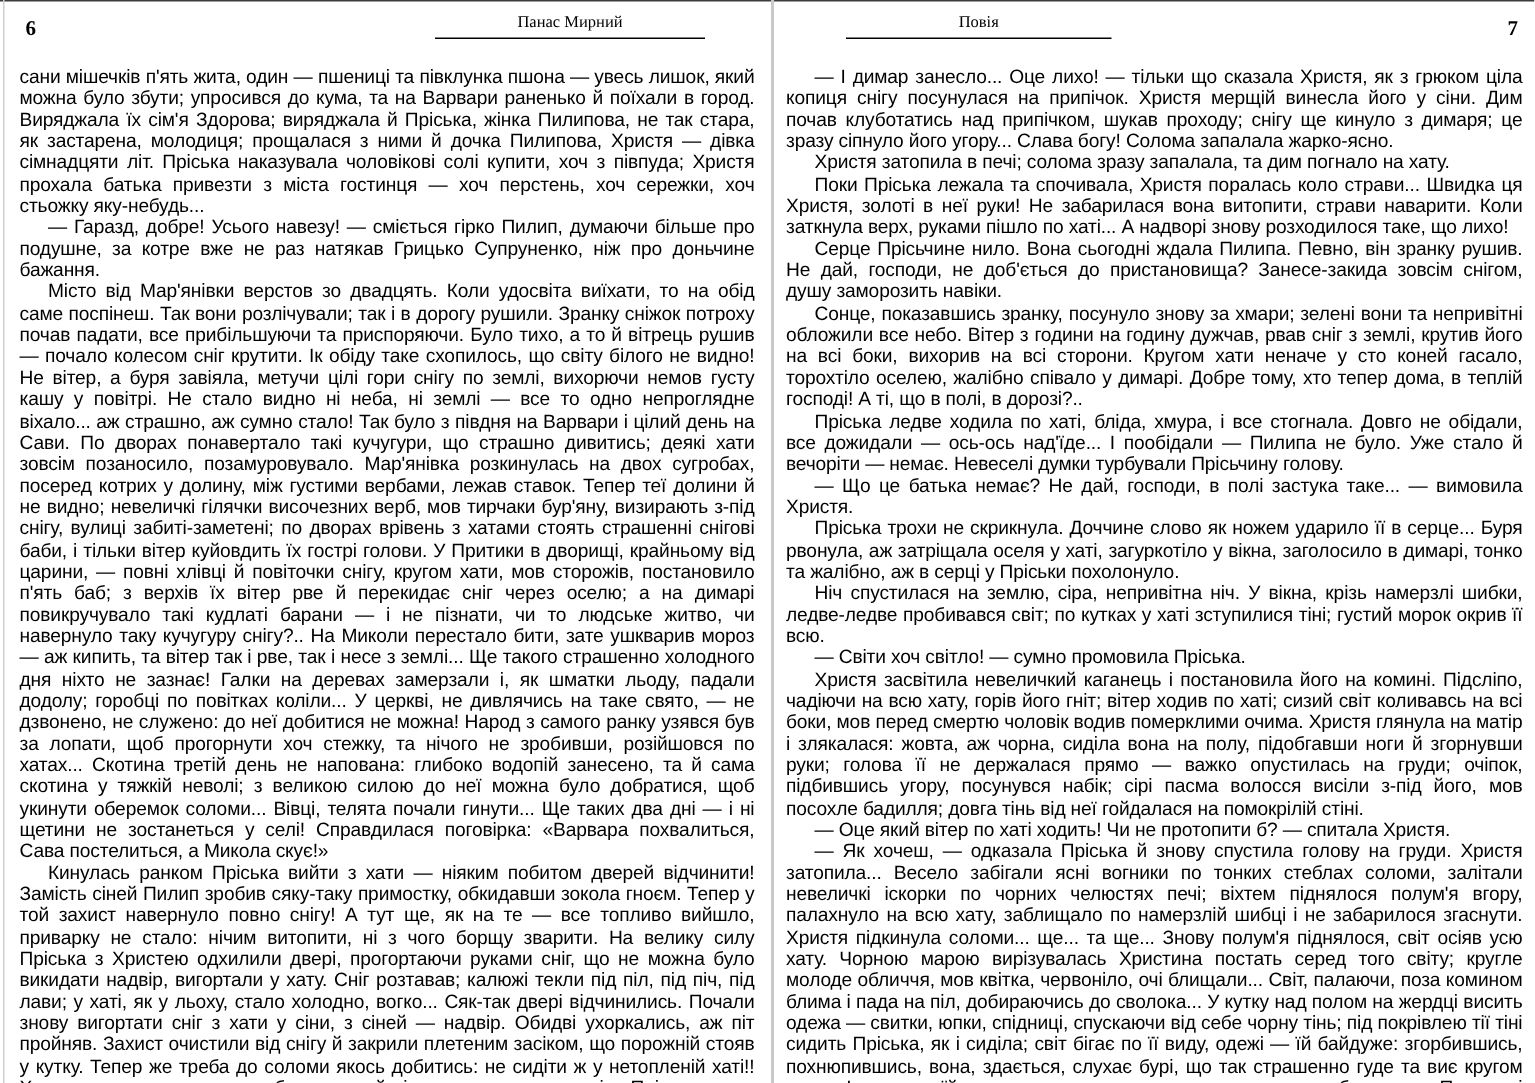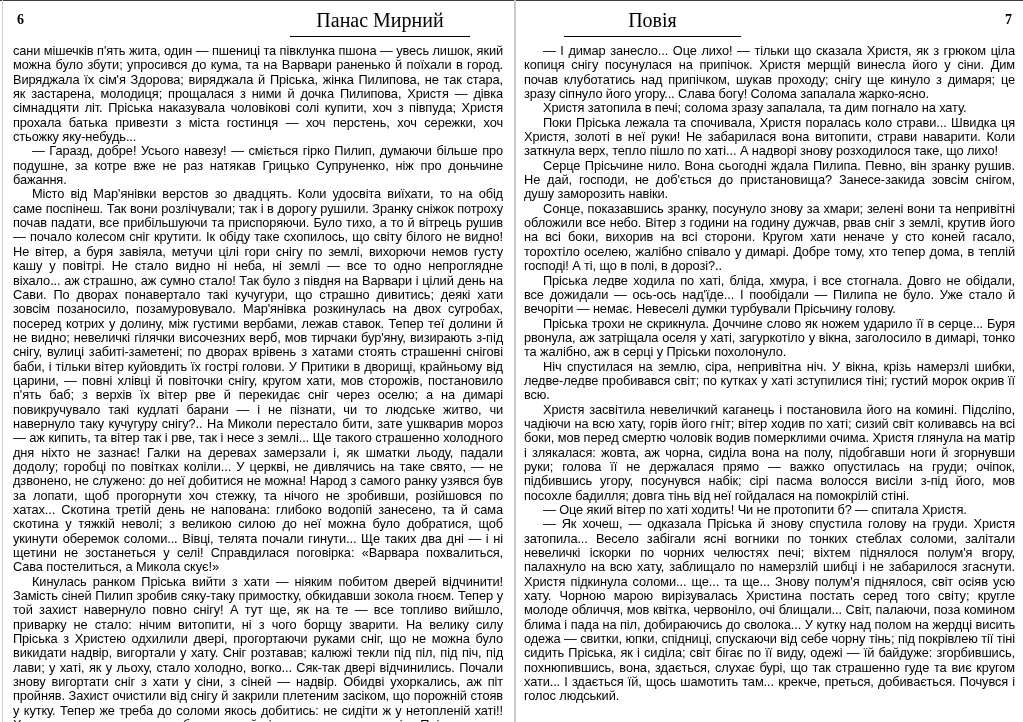--- a/index.html
+++ b/index.html
@@ -18,21 +18,21 @@
 
   .pagenum {
     position:absolute; top:12px;
     font-family:"Liberation Serif", serif; font-weight:bold; font-size:14px;
   }
   .page-left  .pagenum { left:4px; }
   .page-right .pagenum { right:3px; }
 
   .running-head {
     position:absolute; top:9px; text-align:center;
-    font-family:"Liberation Serif", serif; font-size:20px;
+    font-family:"Liberation Serif", serif; font-size:11px;
     padding-bottom:4px; border-bottom:1px solid #000;
   }
   .page-left  .running-head { left:277px; width:180px; }
   .page-right .running-head { left:40px;  width:177px;text-align:center; }
 
   .body-text {
     position:absolute; top:44px; left:0; right:0;
     font-size:12.8px; line-height:14.35px; text-align:justify;
     letter-spacing:-0.1px;
   }
@@ -56,23 +56,25 @@
       <p class="para indent">Кинулась ранком Пріська вийти з хати — ніяким побитом дверей відчинити! Замість сіней Пилип зробив сяку-таку примостку, обкидавши зокола гноєм. Тепер у той захист навернуло повно снігу! А тут ще, як на те — все топливо вийшло, приварку не стало: нічим витопити, ні з чого борщу зварити. На велику силу Пріська з Христею одхилили двері, прогортаючи руками сніг, що не можна було викидати надвір, вигортали у хату. Сніг розтавав; калюжі текли під піл, під піч, під лави; у хаті, як у льоху, стало холодно, вогко... Сяк-так двері відчинились. Почали знову вигортати сніг з хати у сіни, з сіней — надвір. Обидві ухоркались, аж піт пройняв. Захист очистили від снігу й закрили плетеним засіком, що порожній стояв у кутку. Тепер же треба до соломи якось добитись: не сидіти ж у нетопленій хаті!! Христя, молодша, кинулась було — та й пірнула з головою в снігу. Пріська стала рятувати; піднявся крик-гук... З сусідніх дворів те ж саме чулося: і там було не краще. Посеред улиці хтось кричав, лаявся... хтось десь реготався... І сміх, і лихо!.. Насилу Христя вилізла з кучугури, та знову кинулась — і знову зав'язла...</p>
     </div>
 </div>
 
 <div class="page page-right">
   <div class="running-head">Повія</div>
   <div class="pagenum">7</div>
   <div class="body-text">
       <p class="para indent">— І димар занесло... Оце лихо! — тільки що сказала Христя, як з грюком ціла копиця снігу посунулася на припічок. Христя мерщій винесла його у сіни. Дим почав клуботатись над припічком, шукав проходу; снігу ще кинуло з димаря; це зразу сіпнуло його угору... Слава богу! Солома запалала жарко-ясно.</p>
       <p class="para indent">Христя затопила в печі; солома зразу запалала, та дим погнало на хату.</p>
-      <p class="para indent">Поки Пріська лежала та спочивала, Христя поралась коло страви... Швидка ця Христя, золоті в неї руки! Не забарилася вона витопити, страви наварити. Коли заткнула верх, тепло пішло по хаті... А надворі знову розходилося таке, що лихо!</p>
+      <p class="para indent">Поки Пріська лежала та спочивала, Христя поралась коло страви... Швидка ця Христя, золоті в неї руки! Не забарилася вона витопити, страви наварити. Коли заткнула верх, руками пішло по хаті... А надворі знову розходилося таке, що лихо!</p>
       <p class="para indent">Серце Прісьчине нило. Вона сьогодні ждала Пилипа. Певно, він зранку рушив. Не дай, господи, не доб'ється до пристановища? Занесе-закида зовсім снігом, душу заморозить навіки.</p>
       <p class="para indent">Сонце, показавшись зранку, посунуло знову за хмари; зелені вони та непривітні обложили все небо. Вітер з години на годину дужчав, рвав сніг з землі, крутив його на всі боки, вихорив на всі сторони. Кругом хати неначе у сто коней гасало, торохтіло оселею, жалібно співало у димарі. Добре тому, хто тепер дома, в теплій господі! А ті, що в полі, в дорозі?..</p>
       <p class="para indent">Пріська ледве ходила по хаті, бліда, хмура, і все стогнала. Довго не обідали, все дожидали — ось-ось над'їде... І пообідали — Пилипа не було. Уже стало й вечоріти — немає. Невеселі думки турбували Прісьчину голову.</p>
+      <p class="para indent">— Що це батька немає? Не дай, господи, в полі застука таке... — вимовила Христя.</p>
       <p class="para indent">Пріська трохи не скрикнула. Доччине слово як ножем ударило її в серце... Буря рвонула, аж затріщала оселя у хаті, загуркотіло у вікна, заголосило в димарі, тонко та жалібно, аж в серці у Пріськи похолонуло.</p>
       <p class="para indent">Ніч спустилася на землю, сіра, непривітна ніч. У вікна, крізь намерзлі шибки, ледве-ледве пробивався світ; по кутках у хаті зступилися тіні; густий морок окрив її всю.</p>
+      <p class="para indent">— Світи хоч світло! — сумно промовила Пріська.</p>
       <p class="para indent">Христя засвітила невеличкий каганець і постановила його на комині. Підсліпо, чадіючи на всю хату, горів його гніт; вітер ходив по хаті; сизий світ коливавсь на всі боки, мов перед смертю чоловік водив померклими очима. Христя глянула на матір і злякалася: жовта, аж чорна, сиділа вона на полу, підобгавши ноги й згорнувши руки; голова її не держалася прямо — важко опустилась на груди; очіпок, підбившись угору, посунувся набік; сірі пасма волосся висіли з-під його, мов посохле бадилля; довга тінь від неї гойдалася на помокрілій стіні.</p>
       <p class="para indent">— Оце який вітер по хаті ходить! Чи не протопити б? — спитала Христя.</p>
       <p class="para indent">— Як хочеш, — одказала Пріська й знову спустила голову на груди. Христя затопила... Весело забігали ясні вогники по тонких стеблах соломи, залітали невеличкі іскорки по чорних челюстях печі; віхтем піднялося полум'я вгору, палахнуло на всю хату, заблищало по намерзлій шибці і не забарилося згаснути. Христя підкинула соломи... ще... та ще... Знову полум'я піднялося, світ осіяв усю хату. Чорною марою вирізувалась Христина постать серед того світу; кругле молоде обличчя, мов квітка, червоніло, очі блищали... Світ, палаючи, поза комином блима і пада на піл, добираючись до сволока... У кутку над полом на жердці висить одежа — свитки, юпки, спідниці, спускаючи від себе чорну тінь; під покрівлею тії тіні сидить Пріська, як і сиділа; світ бігає по її виду, одежі — їй байдуже: згорбившись, похнюпившись, вона, здається, слухає бурі, що так страшенно гуде та виє кругом хати... І здається їй, щось шамотить там... крекче, преться, добивається. Почувся і голос людський.</p>
     </div>
 </div>
 
 </body></html>

